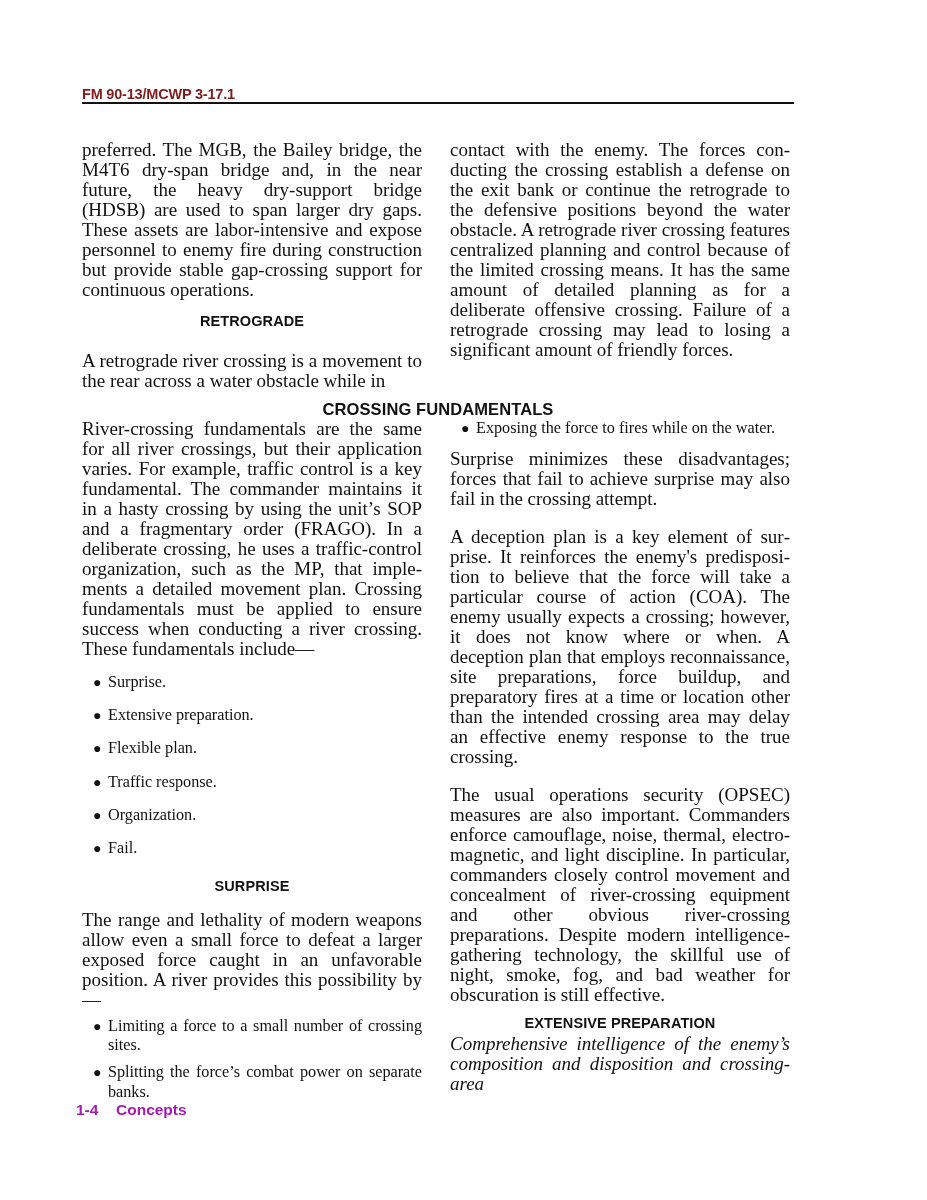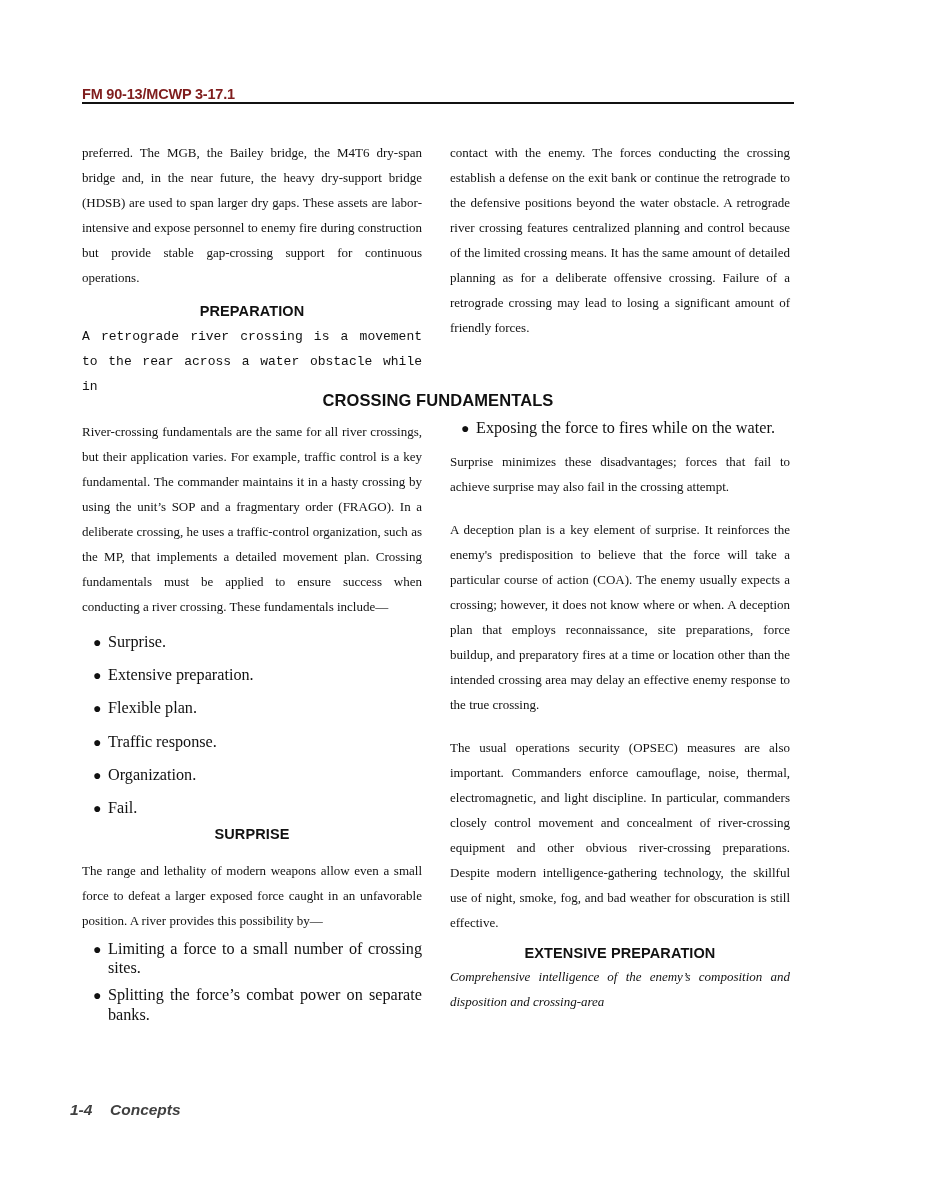--- a/index.html
+++ b/index.html
@@ -14,85 +14,85 @@
   .head-rule {
     position: absolute; left: 82px; top: 102px; width: 712px; height: 2px; background: #111;
   }
 
   .col { position: absolute; width: 340px; }
   .col-left { left: 82px; }
   .col-right { left: 450px; }
 
   .p {
     font-family: "Liberation Serif", serif;
-    font-size: 13px; line-height: 25px;
+    font-size: 19px; line-height: 20px;
     text-align: justify; text-align-last: left;
     hyphens: manual;
   }
 
   .h3 {
     font-family: "Liberation Sans", sans-serif; font-weight: bold;
     font-size: 14.5px; text-align: center; letter-spacing: 0.1px;
   }
   .h2 {
-    position: absolute; left: 82px; width: 712px; top: 391px;
+    position: absolute; left: 82px; width: 712px; top: 400px;
     font-family: "Liberation Sans", sans-serif; font-weight: bold;
     font-size: 16.5px; text-align: center; letter-spacing: 0.1px;
   }
 
   .bullet {
     position: relative; padding-left: 26px;
     font-family: "Liberation Serif", serif;
     font-size: 16.2px; line-height: 19.7px;
     text-align: justify; text-align-last: left;
   }
   .bullet .dot {
     position: absolute; left: 11px; top: 0; font-size: 14px;
   }
 
   .abs { position: absolute; }
 
   .footer {
-    position: absolute; left: 70px; top: 1101px;
-    font-family: "Liberation Sans", sans-serif; font-weight: bold; font-style: italic;
-    font-size: 15.5px; color: #404040;
+    position: absolute; left: 76px; top: 1101px;
+    font-family: "Liberation Sans", sans-serif; font-weight: bold; 
+    font-size: 15.5px; color: #a21caf;
   }
   .footer .num { display: inline-block; width: 40px; }
 </style>
 </head>
 <body>
 
 <div class="running-head">FM 90-13/MCWP 3-17.1</div>
 <div class="head-rule"></div>
 
 <div class="col col-left abs" style="top:140px;">
   <p class="p">preferred. The MGB, the Bailey bridge, the M4T6 dry-span bridge and, in the near future, the heavy dry-support bridge (HDSB) are used to span larger dry gaps. These assets are labor-intensive and expose personnel to enemy fire during con­struction but provide stable gap-crossing support for continuous operations.</p>
-  <div class="h3" style="margin-top:13px;">PREPARATION</div>
-  <p class="p" style="margin-top:5px;font-family:Liberation Mono, monospace;">A retrograde river crossing is a movement to the rear across a water obstacle while in</p>
+  <div class="h3" style="margin-top:13px;">RETROGRADE</div>
+  <p class="p" style="margin-top:22px;">A retrograde river crossing is a movement to the rear across a water obstacle while in</p>
 </div>
 
 <div class="col col-right abs" style="top:140px;">
   <p class="p">contact with the enemy. The forces con­ducting the crossing establish a defense on the exit bank or continue the retrograde to the defensive positions beyond the water obstacle. A retrograde river crossing fea­tures centralized planning and control because of the limited crossing means. It has the same amount of detailed planning as for a deliberate offensive crossing. Fail­ure of a retrograde crossing may lead to losing a significant amount of friendly forces.</p>
 </div>
 
 <div class="h2">CROSSING FUNDAMENTALS</div>
 
 <div class="col col-left abs" style="top:419px;">
   <p class="p">River-crossing fundamentals are the same for all river crossings, but their application varies. For example, traffic control is a key fundamental. The commander maintains it in a hasty crossing by using the unit’s SOP and a fragmentary order (FRAGO). In a deliberate crossing, he uses a traffic-control organization, such as the MP, that imple­ments a detailed movement plan. Crossing fundamentals must be applied to ensure success when conducting a river crossing. These fundamentals include—</p>
 
   <ul style="list-style:none; margin-top:14px;">
     <li class="bullet" style="margin-bottom:13.5px;"><span class="dot">●</span><span>Surprise.</span></li>
     <li class="bullet" style="margin-bottom:13.5px;"><span class="dot">●</span><span>Extensive preparation.</span></li>
     <li class="bullet" style="margin-bottom:13.5px;"><span class="dot">●</span><span>Flexible plan.</span></li>
     <li class="bullet" style="margin-bottom:13.5px;"><span class="dot">●</span><span>Traffic response.</span></li>
     <li class="bullet" style="margin-bottom:13.5px;"><span class="dot">●</span><span>Organization.</span></li>
     <li class="bullet"><span class="dot">●</span><span>Fail.</span></li>
   </ul>
 
-  <div class="h3" style="margin-top:7px;">SURPRISE</div>
+  <div class="h3" style="margin-top:19px;">SURPRISE</div>
   <p class="p" style="margin-top:16px;">The range and lethality of modern weapons allow even a small force to defeat a larger exposed force caught in an unfavorable posi­tion. A river provides this possibility by—</p>
 
   <ul style="list-style:none; margin-top:7px;">
     <li class="bullet" style="margin-bottom:7px;"><span class="dot">●</span><span>Limiting a force to a small number of crossing sites.</span></li>
     <li class="bullet"><span class="dot">●</span><span>Splitting the force’s combat power on separate banks.</span></li>
   </ul>
 </div>
 
 <div class="col col-right abs" style="top:419px;">
   <ul style="list-style:none;">

